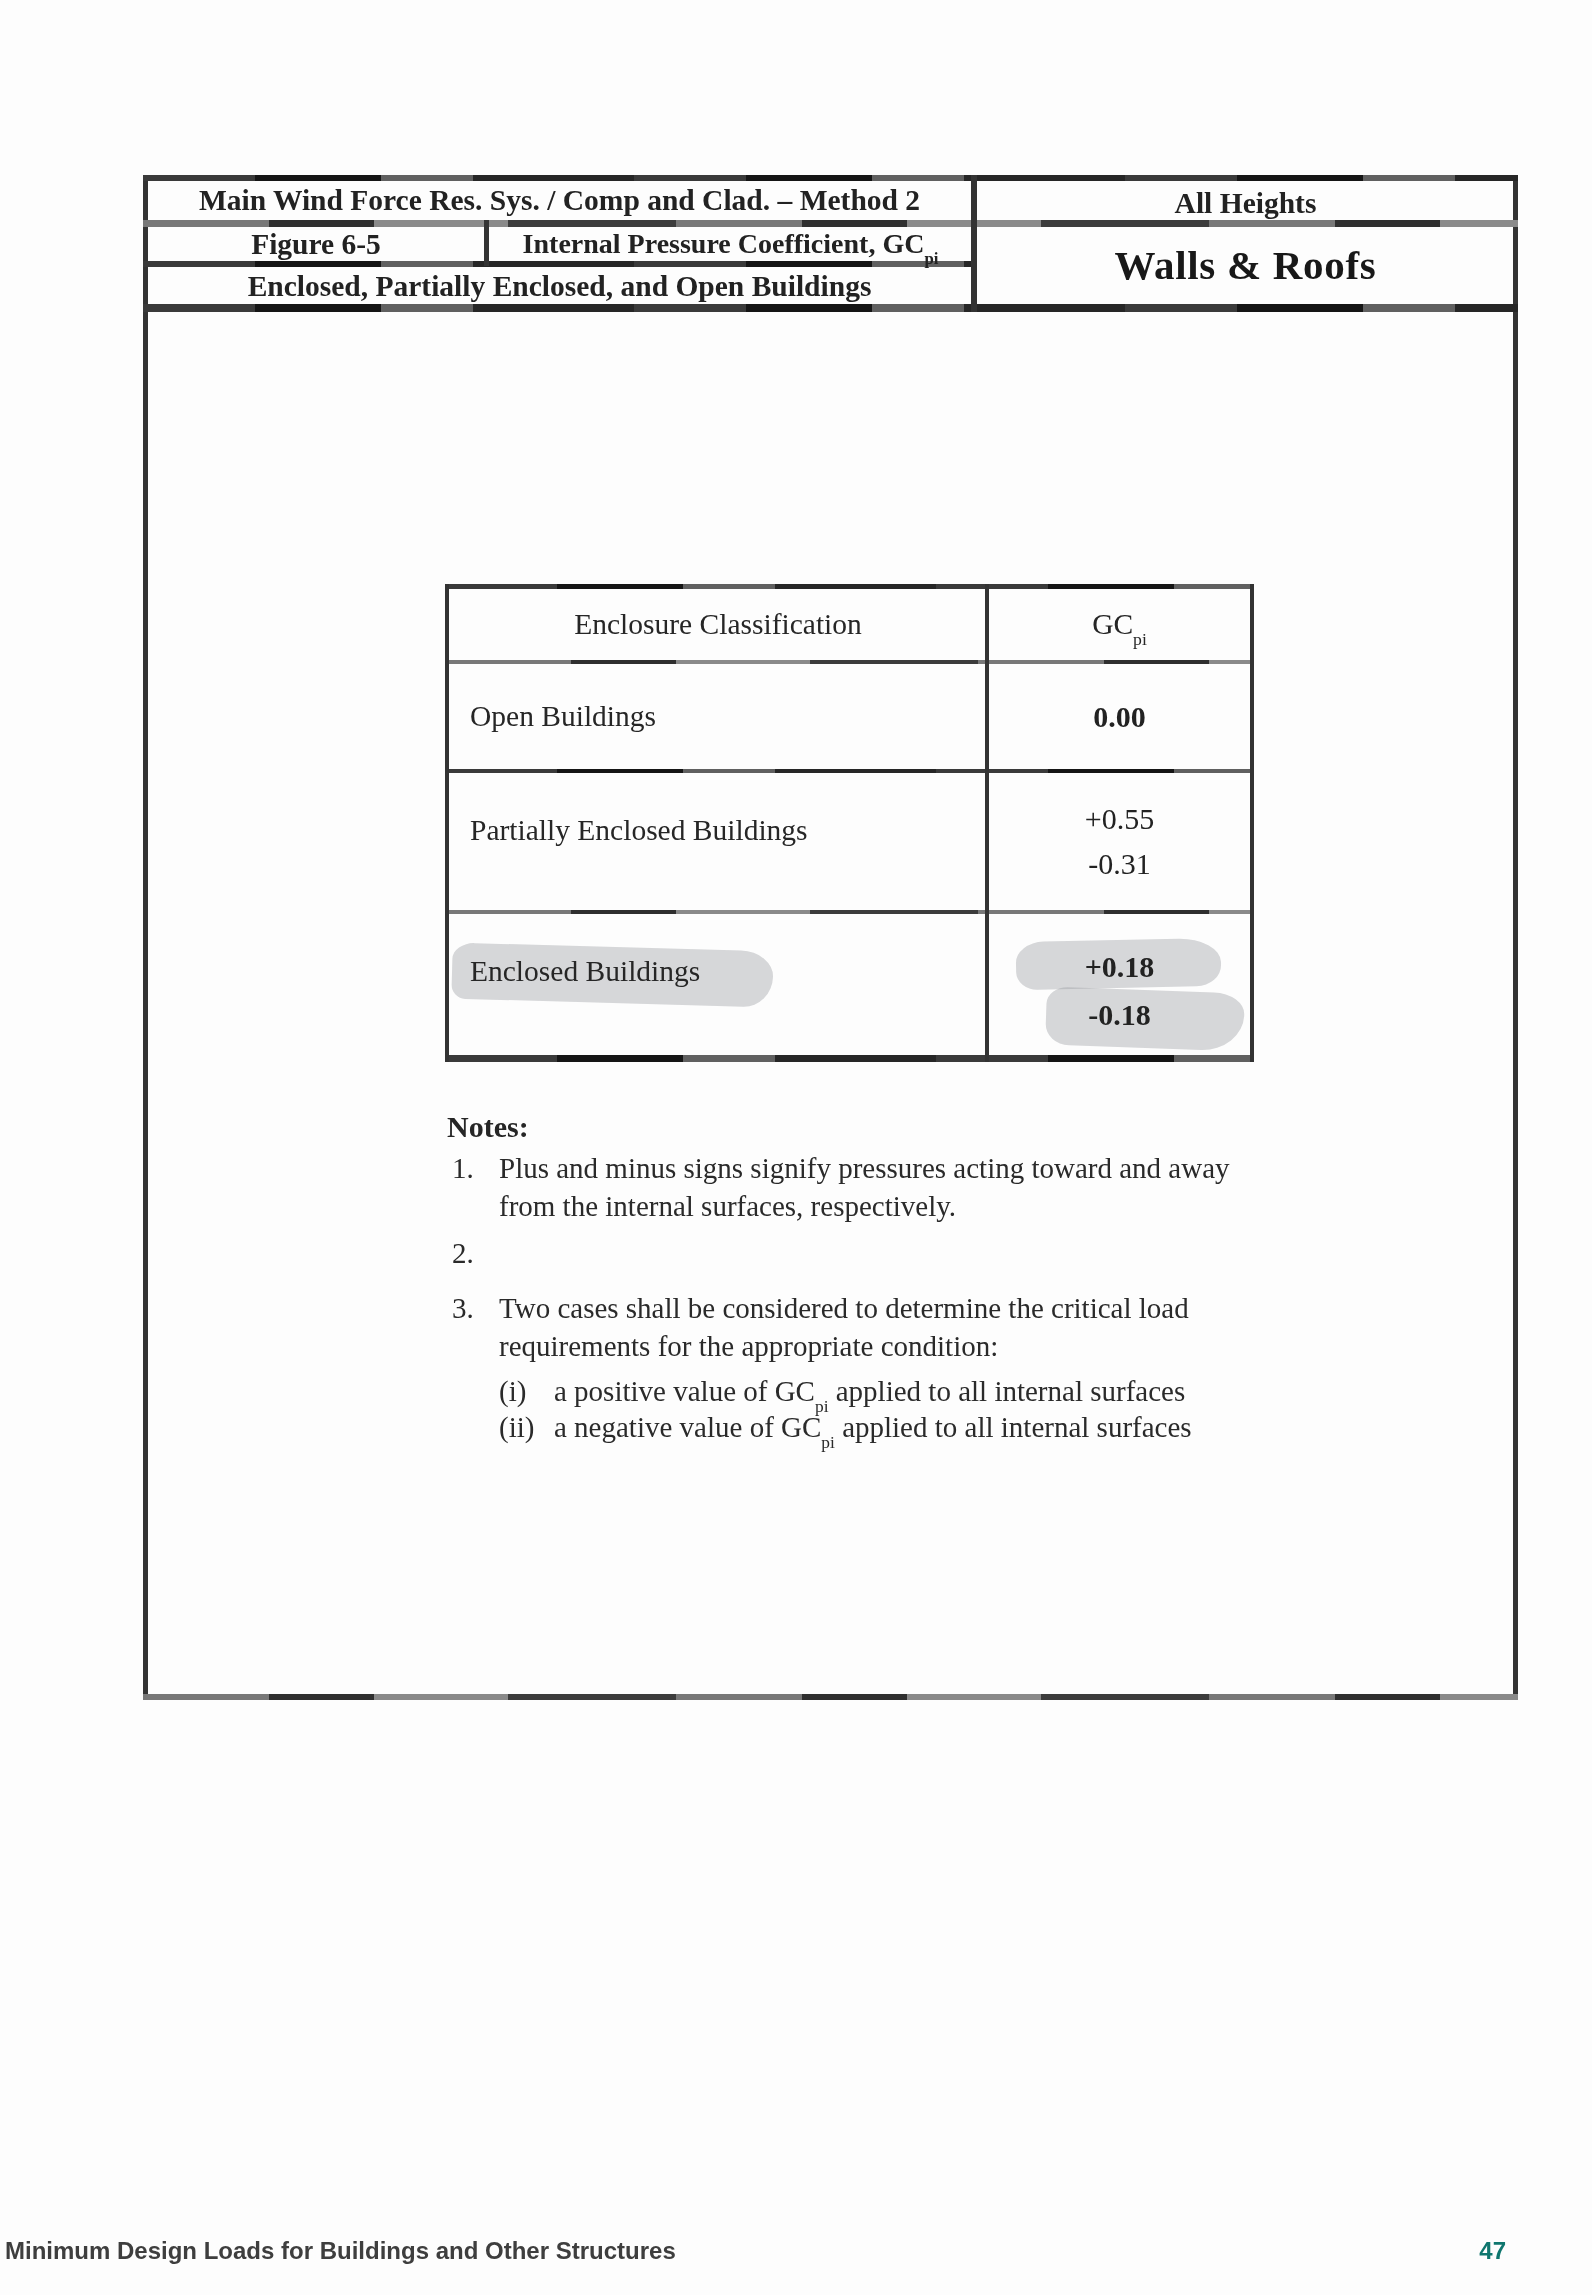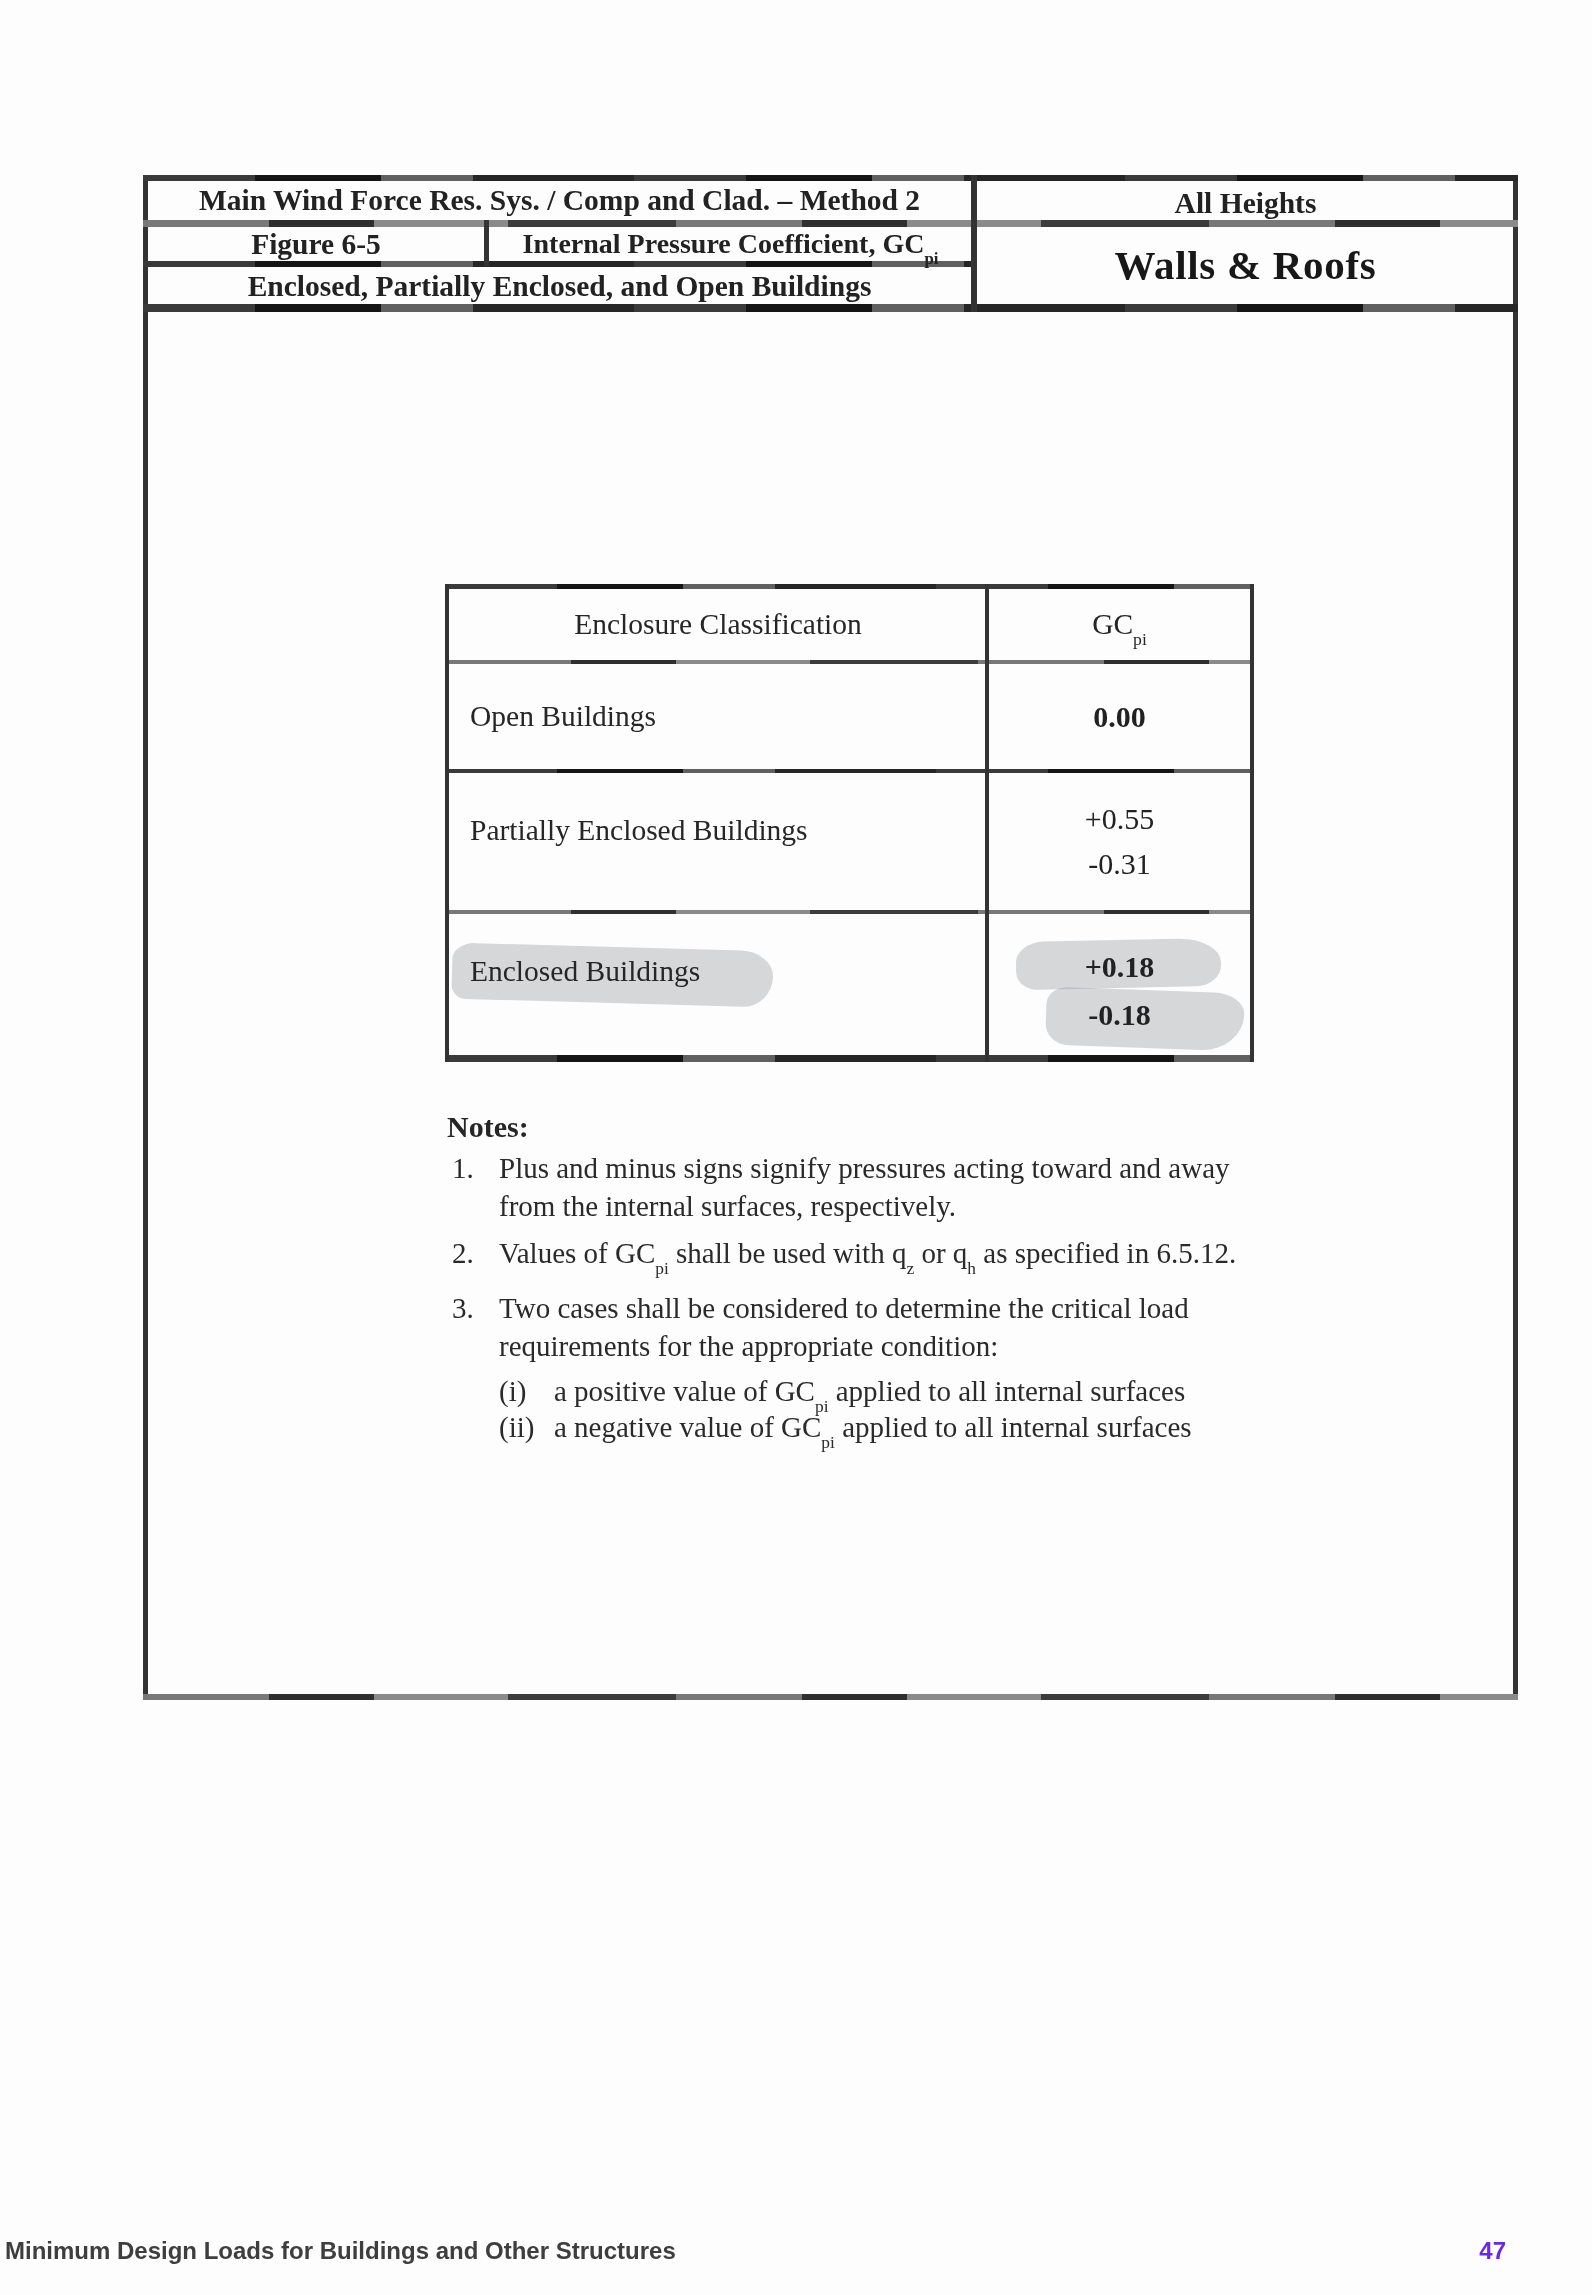--- a/index.html
+++ b/index.html
@@ -34,21 +34,21 @@
   .hl3{border-radius:21px 31px 42px 24px / 17px 21px 36px 21px;transform:rotate(2deg);}
   
   .note-head{position:absolute;font-weight:bold;font-size:30px;color:#262626;}
   .note{position:absolute;display:flex;font-size:29px;color:#2a2a2a;line-height:38px;}
   .note .num{flex:0 0 47px;}
   .note .num.wide{flex:0 0 55px;}
   .note .txt{white-space:pre-line;}
   
   .footer-text{position:absolute;font-family:"Liberation Sans", sans-serif;font-weight:bold;
                font-size:24px;color:#3e3e3e;}
-  .pageno{color:#6d28d9;text-align:right;}
+  .pageno{color:#0f766e;text-align:right;}
 </style>
 </head>
 <body>
 
 <div class="vline" style="left:143px;top:175px;width:4.9px;height:1525px;"></div>
 <div class="vline" style="left:1513px;top:175px;width:4.9px;height:1525px;"></div>
 <div class="hline dark" style="left:143px;top:175px;width:1375px;height:5.6px;"></div>
 <div class="hline gray" style="left:143px;top:1694px;width:1375px;height:6.3px;"></div>
 
 <div class="hline gray" style="left:143px;top:220px;width:1375px;height:7px;"></div>
@@ -122,21 +122,20 @@
 <div class="note-head" style="left:447px;top:1098px;margin-top:12px;">Notes:</div>
 
 <div class="note" style="left:452px;top:1149px;width:912px;">
   <span class="num">1.</span>
   <div class="txt">Plus and minus signs signify pressures acting toward and away
 from the internal surfaces, respectively.</div>
 </div>
 
 <div class="note" style="left:452px;top:1234px;width:982px;">
   <span class="num">2.</span>
-  <div class="txt">Values of GC<sub>pi</sub> shall be used with q<sub>z</sub> or q<sub>h</sub> as specified in 6.5.12.</div>
 </div>
 
 <div class="note" style="left:452px;top:1289px;width:912px;">
   <span class="num">3.</span>
   <div class="txt">Two cases shall be considered to determine the critical load
 requirements for the appropriate condition:</div>
 </div>
 
 <div class="note" style="left:499px;top:1372px;width:912px;">
   <span class="num wide">(i)</span>

